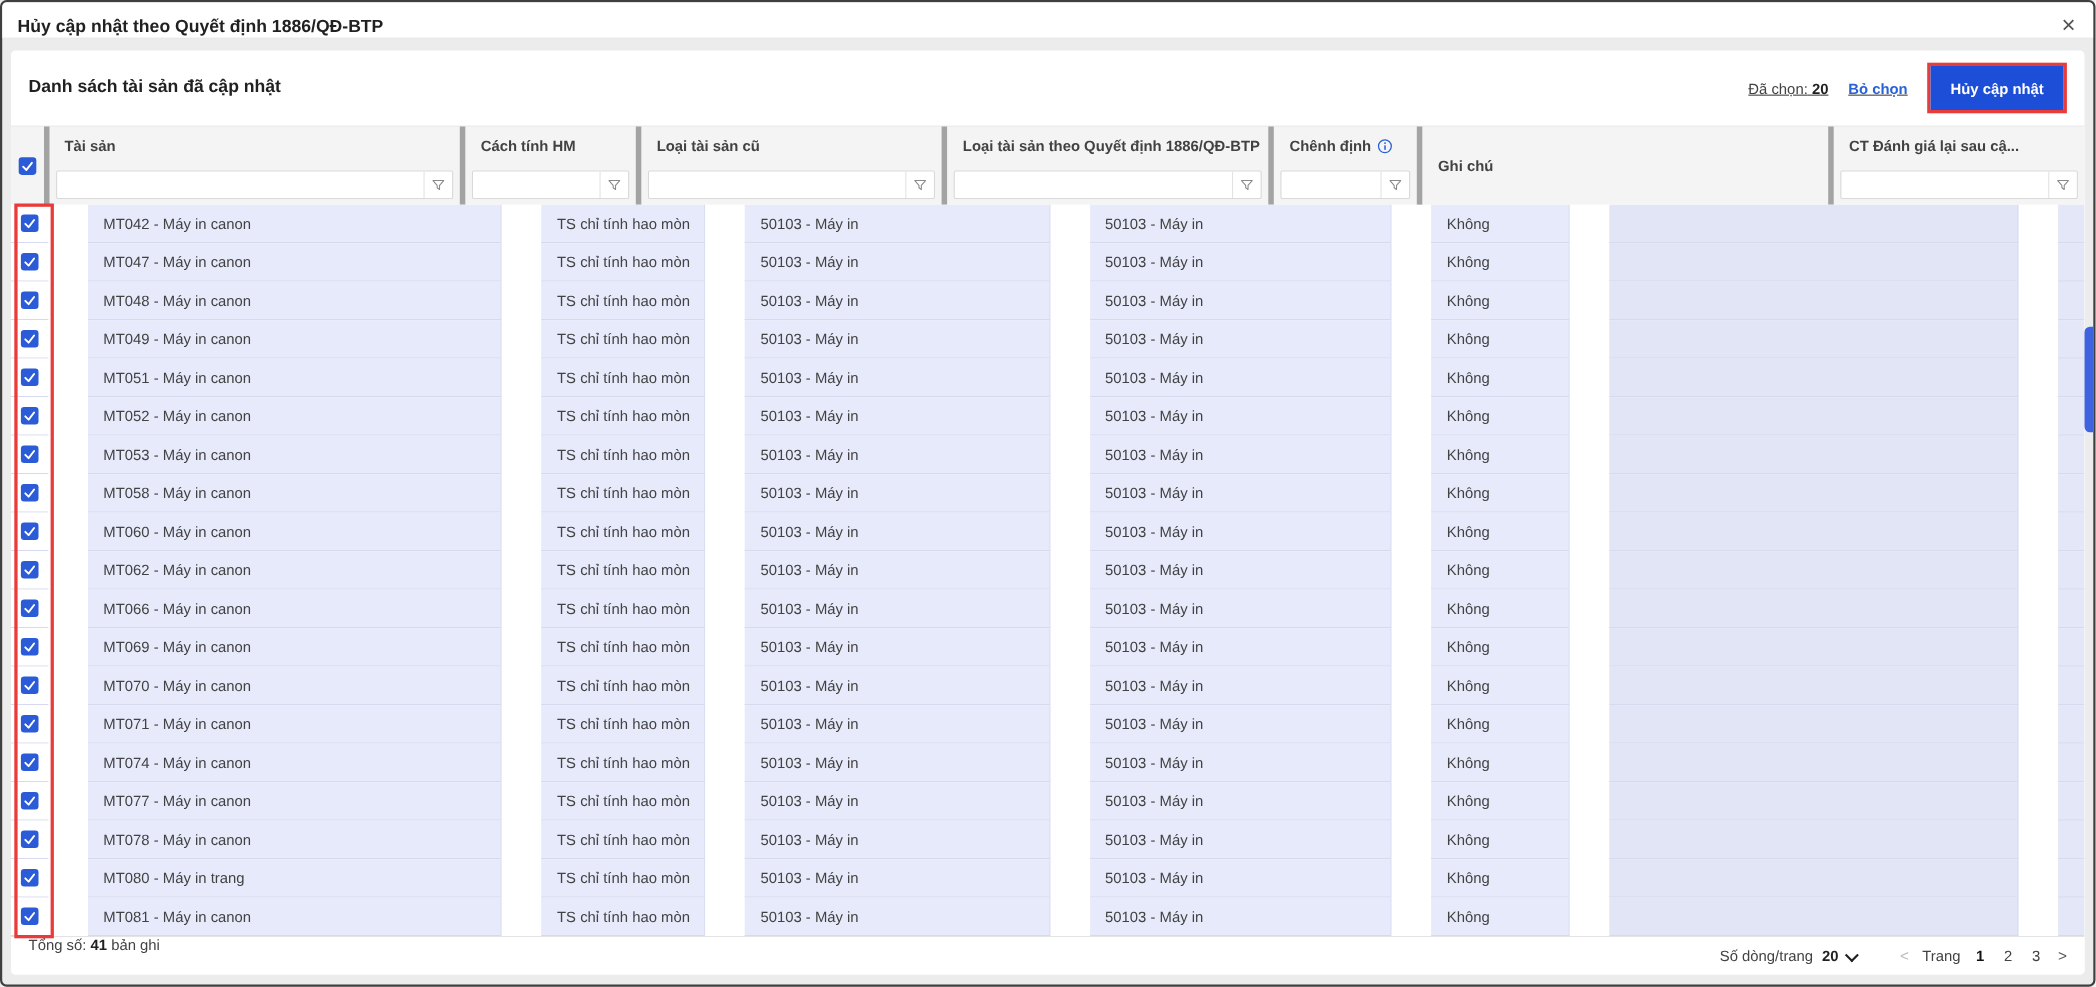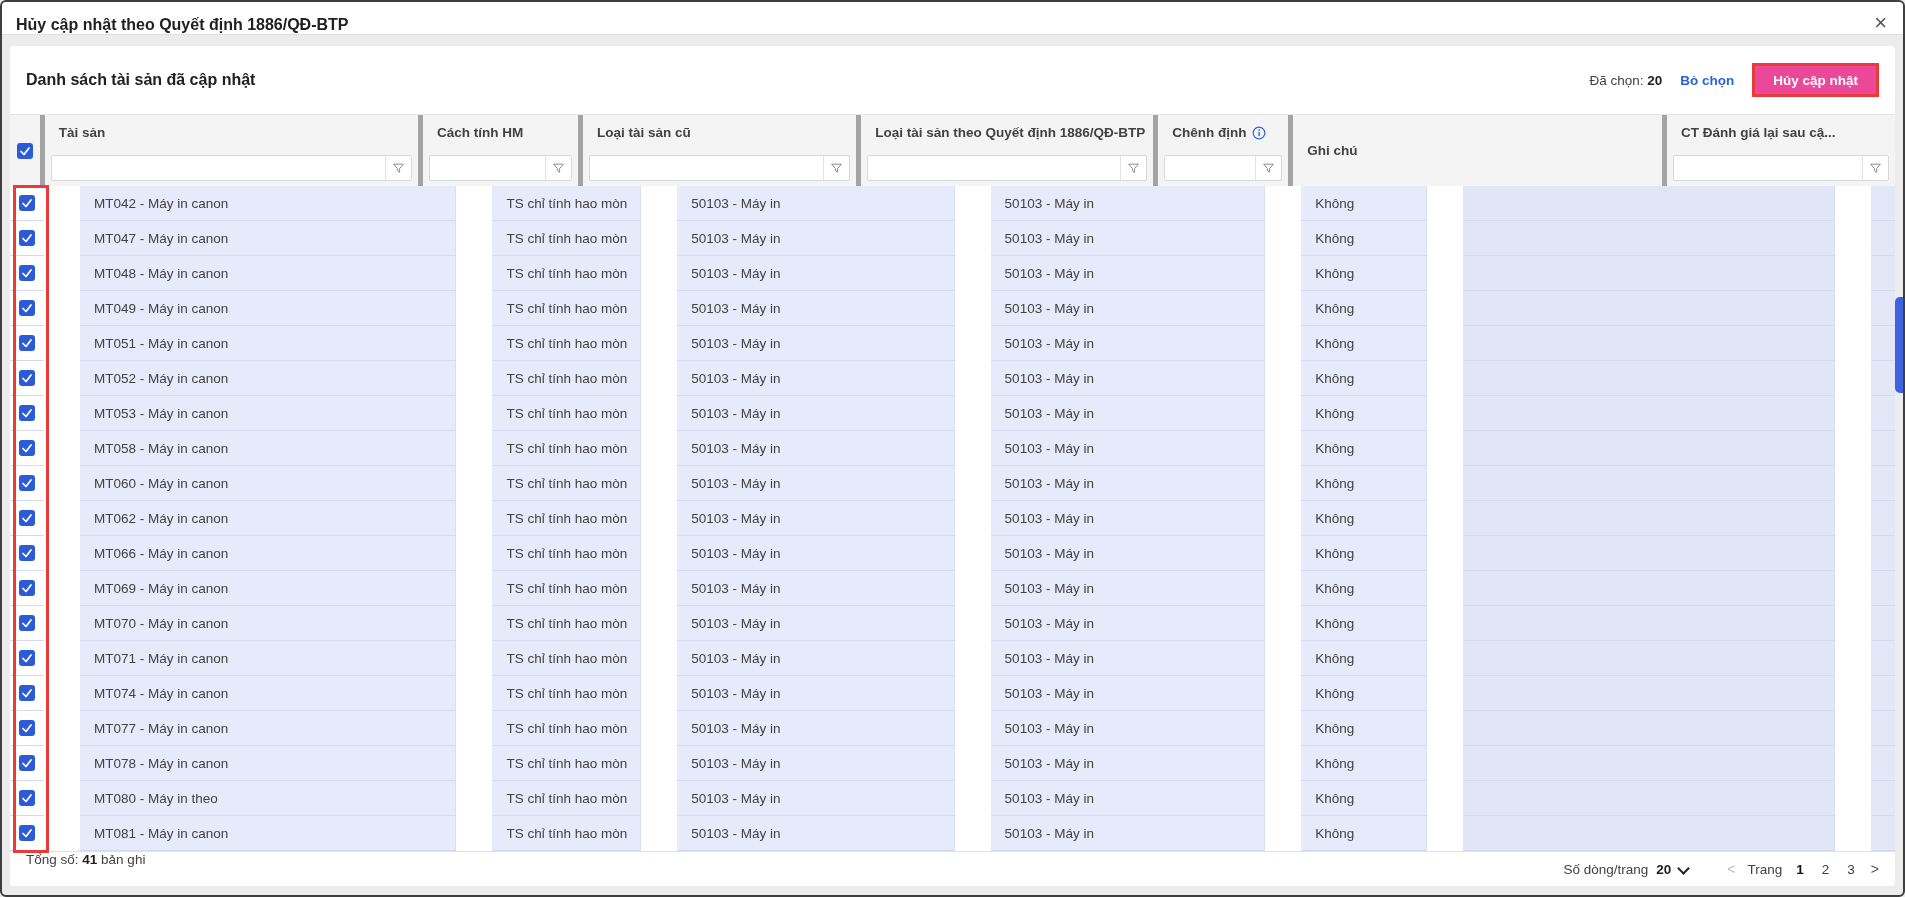--- a/index.html
+++ b/index.html
@@ -26,28 +26,28 @@
     position:absolute; left:8px; right:8px; top:44px; height:840px;
     background:#fff; border-radius:4px;
     display:flex; flex-direction:column;
   }
   .card-header {
     height:68px; display:flex; align-items:center; justify-content:space-between;
     padding:0 16px 0 16px;
     gap:28px;
   }
   .section-title { font-size:16px; font-weight:bold; color:#212121; }
-  .header-controls { display:flex; align-items:center; gap:18px; }
+  .header-controls { display:flex; align-items:center; gap:18px;text-decoration:underline; }
   .selected-info { font-size:13.5px; color:#424242; }
   .selected-info b { color:#212121; }
   .link-btn { font-size:13.5px; color:#2962d9; font-weight:bold; cursor:pointer; text-decoration:none; }
   .annot-btn-wrap { border:3px solid #ea3b3b; padding:0; line-height:0; }
   .primary-btn {
-    background:#ec4899; color:#fff; font-weight:bold; font-size:13.5px;
-    border:none; padding:0 18px; height:28px; cursor:pointer;
+    background:#1d4ed8; color:#fff; font-weight:bold; font-size:13.5px;
+    border:none; padding:0 18px; height:40px; cursor:pointer;
     font-family:inherit;
   }
   
   .table { flex:1; display:flex; flex-direction:column; overflow:hidden; }
   .thead { display:flex; height:72px; background:#f4f4f4; border-top:1px solid #e6e6e6; }
   .hcol { display:flex; flex-direction:column; border-right:5px solid #a3a3a3; }
   .hcol:last-child { border-right:none; }
   .hcell {
     height:36px; display:flex; align-items:center; padding:0 10px 0 14px;
     font-size:13.5px; font-weight:bold; color:#424242; white-space:nowrap; overflow:hidden;
@@ -529,21 +529,21 @@
         <div class="tcell c-ct"></div>
       </div>
         <div class="trow">
         <div class="tcell c-check">
           <span class="cb">
             <svg width="12" height="12" viewBox="0 0 24 24">
                 <polyline points="4,13 10,19 20,6" fill="none" stroke="#fff" stroke-width="3.5" stroke-linecap="round" stroke-linejoin="round"></polyline>
               </svg>
           </span>
         </div>
-        <div class="tcell c-asset">MT080 - Máy in theo</div>
+        <div class="tcell c-asset">MT080 - Máy in trang</div>
         <div class="tcell c-method">TS chỉ tính hao mòn</div>
         <div class="tcell c-old">50103 - Máy in</div>
         <div class="tcell c-new">50103 - Máy in</div>
         <div class="tcell c-diff">Không</div>
         <div class="tcell c-note"></div>
         <div class="tcell c-ct"></div>
       </div>
         <div class="trow">
         <div class="tcell c-check">
           <span class="cb">

